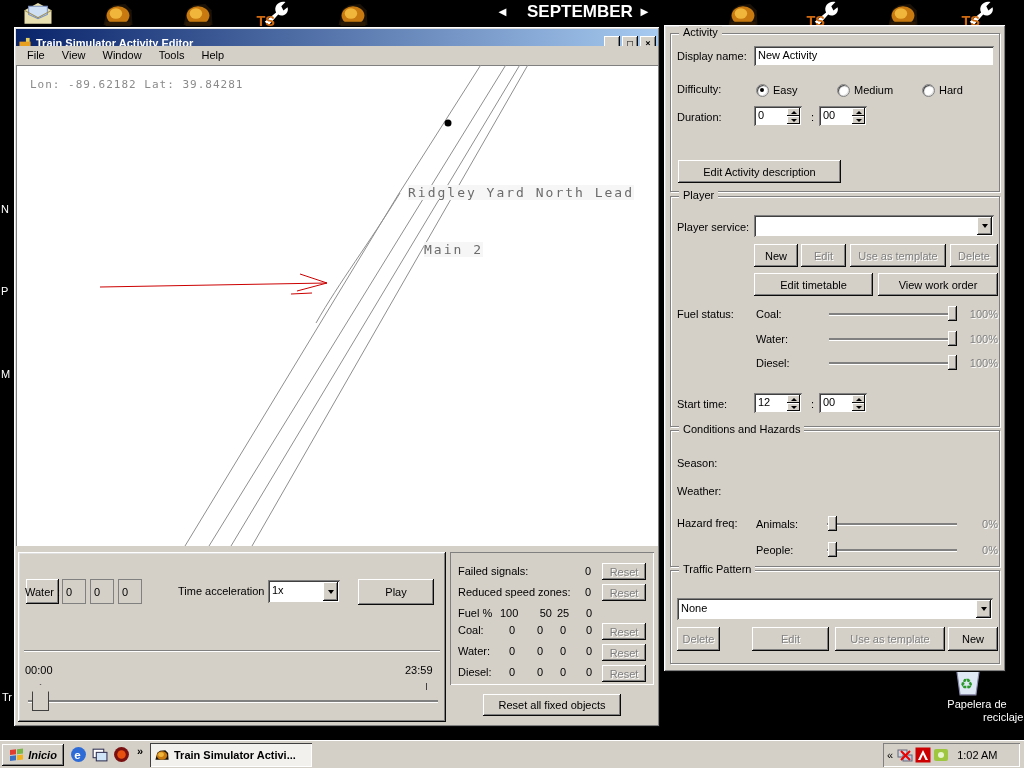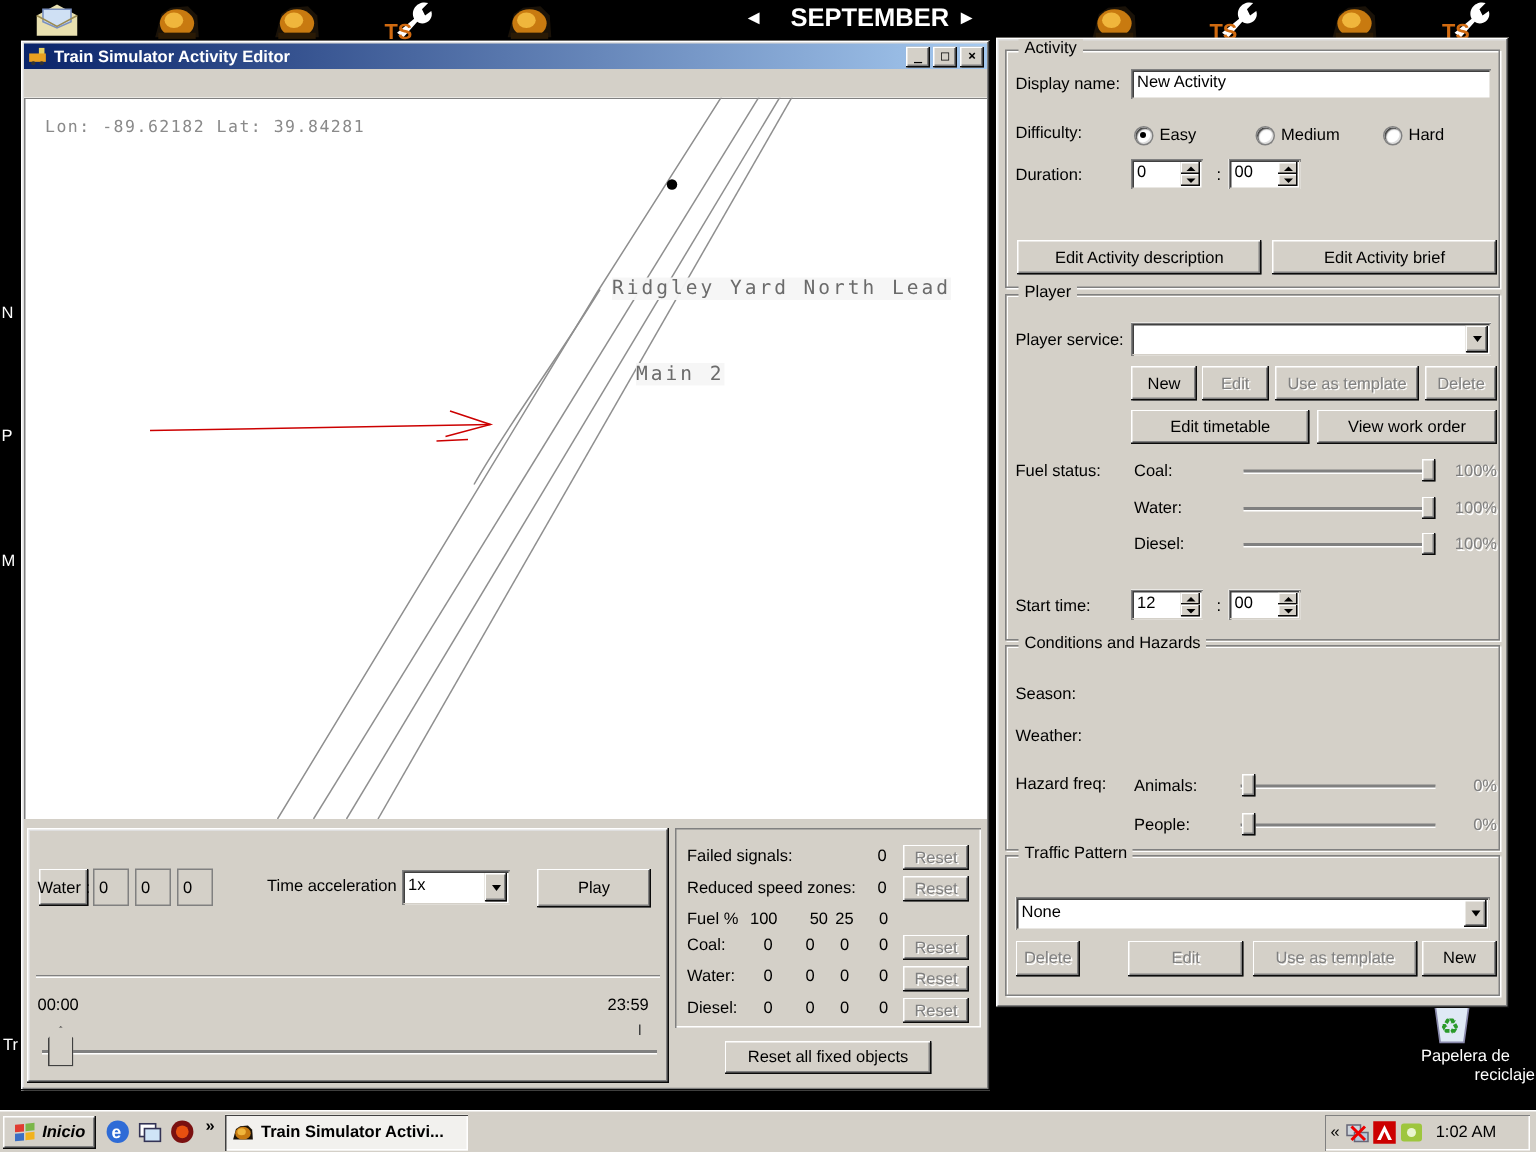--- a/index.html
+++ b/index.html
@@ -19,21 +19,21 @@
   .group{position:absolute;border:1px solid #808080;box-shadow:inset 1px 1px 0 #fff,1px 1px 0 #fff}
   .glabel{position:absolute;top:-8px;left:8px;background:#d4d0c8;padding:0 4px;white-space:nowrap}
   .lbl{position:absolute;white-space:nowrap}
   .graysh{color:#808080;text-shadow:1px 1px 0 #fff}
   .radio{position:absolute;width:11px;height:11px;border-radius:50%;background:#fff;border:1px solid #808080;box-shadow:inset 1px 1px 1px #404040,inset -1px -1px 0 #dfdfdf}
   .radio.on::after{content:"";position:absolute;left:3px;top:3px;width:4px;height:4px;border-radius:50%;background:#000}
   .track{position:absolute;height:2px;background:#808080;box-shadow:0 1px 0 #fff}
   .vthumb{position:absolute;width:9px;height:15px;background:#d4d0c8;box-shadow:inset -1px -1px #0a0a0a,inset 1px 1px #fff,inset -2px -2px #808080}
   .mono{font-family:"DejaVu Sans Mono",monospace}
   .menu-item{display:inline-block;padding:3px 7px 2px 7px}
-  .titlebar{position:absolute;left:2px;top:2px;right:2px;height:17px;background:linear-gradient(90deg,#0a246a,#a6caf0);display:flex;align-items:center;color:#fff;font-weight:bold;padding:0 2px;box-sizing:border-box}
+  .titlebar{position:absolute;left:2px;top:2px;right:2px;height:28px;background:linear-gradient(90deg,#0a246a,#a6caf0);display:flex;align-items:center;color:#fff;font-weight:bold;padding:0 2px;box-sizing:border-box}
   .wbtn{width:16px;height:14px;background:#d4d0c8;box-shadow:inset -1px -1px #0a0a0a,inset 1px 1px #fff,inset -2px -2px #808080;margin-left:2px;display:flex;align-items:center;justify-content:center;color:#000;font-weight:bold;font-size:9px;font-family:"DejaVu Sans Mono",monospace}
   .maplabel{position:absolute;color:#6b6b6b;background:rgba(246,246,246,.95);letter-spacing:2px;font-size:13px}
   .deskicon{position:absolute;width:36px;height:27px}
   .trayicon{width:16px;height:16px;margin-right:2px}
 </style>
 </head>
 <body>
 
 <div class="deskicon" style="left:20px;top:1px">
   <svg width="36" height="27" viewBox="0 0 34 26">
@@ -130,20 +130,27 @@
           <circle cx="10" cy="12" r="1.5" fill="#333"></circle>
         </svg>
     </span>
     <span>Train Simulator Activity Editor</span>
     <span style="flex:1"></span>
     <span class="wbtn">_</span>
     <span class="wbtn">□</span>
     <span class="wbtn">×</span>
   </div>
 
+  <div class="abs" style="left:2px;top:19px;width:642px;height:19px;background:#d4d0c8;padding-left:4px;box-sizing:border-box">
+    <span class="menu-item">File</span>
+    <span class="menu-item">View</span>
+    <span class="menu-item">Window</span>
+    <span class="menu-item">Tools</span>
+    <span class="menu-item">Help</span>
+  </div>
 
   <div class="abs" style="left:2px;top:38px;width:642px;height:481px;background:#fff;box-shadow:inset 1px 1px #808080;overflow:hidden">
     <svg width="642" height="481" viewBox="0 0 642 481" style="position:absolute;left:0;top:0">
       <g stroke="#8f8f8f" stroke-width="1" fill="none">
         <path d="M466,-2 L382,130 L169,481"></path>
         <path d="M491,-2 L193,481"></path>
         <path d="M505,-2 L215,481"></path>
         <path d="M513,-2 L236,481"></path>
         <path d="M384,128 C352,180 324,216 300,258"></path>
       </g>
@@ -248,21 +255,20 @@
       <span class="sbtns">
           <span class="sbtn">
             <span class="tri-up-s"></span>
           </span>
           <span class="sbtn">
             <span class="tri-dn-s"></span>
           </span>
         </span>
     </div>
     <div class="btn" style="left:7px;top:126px;width:163px;height:23px">Edit Activity description</div>
-    <div class="btn" style="left:177px;top:126px;width:150px;height:23px">Edit Activity brief</div>
   </div>
 
   <div class="group" style="left:6px;top:171px;width:328px;height:229px">
     <span class="glabel">Player</span>
     <div class="lbl" style="left:6px;top:24px">Player service:</div>
     <div class="field" style="left:83px;top:18px;width:240px;height:22px;line-height:20px">
       <span></span>
       <span class="cbtn">
           <span class="tri-dn"></span>
         </span>

